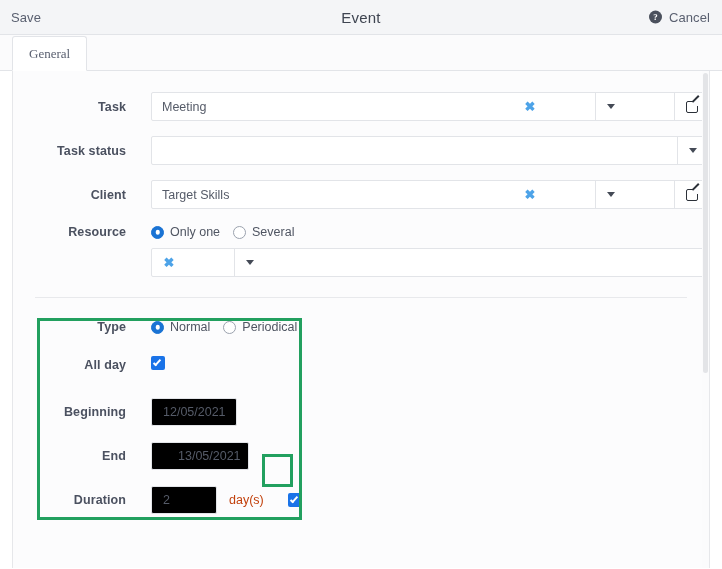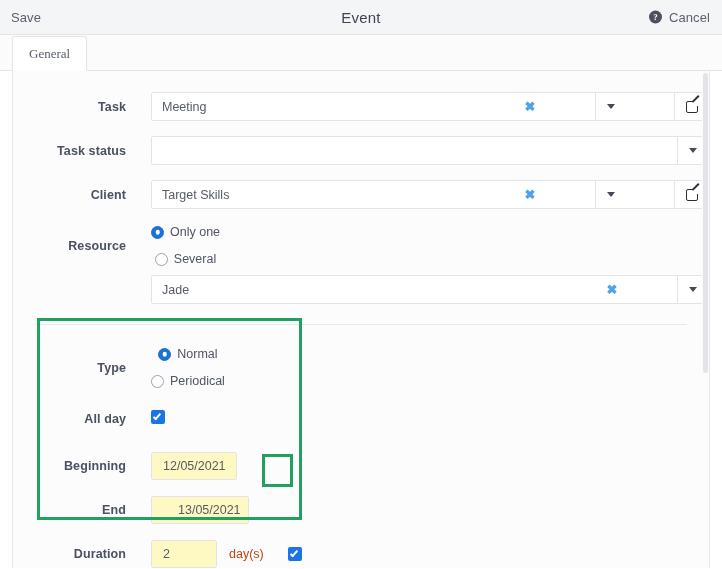--- a/index.html
+++ b/index.html
@@ -229,21 +229,20 @@
     height: 6px;
     background: #fcfcfd;
     transform: rotate(0deg);
   }
 
   
   .radio-group {
     display: flex;
     align-items: center;
     gap: 13px;
-    flex-direction: column;
   }
   .radio-opt {
     display: flex;
     align-items: center;
     gap: 6px;
     font-size: 12.5px;
     color: #4f5562;
     cursor: pointer;
   }
   .radio {
@@ -314,21 +313,21 @@
     position: absolute;
     font-size: 14.5px;
     color: #1f9e5e;
     letter-spacing: .1px;
     white-space: nowrap;
   }
 
   
   .sm-input {
     border: 1px solid #e2e4e8;
-    background: #fef9c3;
+    background: #000000;
     height: 28px;
     box-sizing: border-box;
     display: flex;
     align-items: center;
     padding-left: 11px;
     font-size: 12.5px;
     color: #555b68;
     border-radius: 2px;
   }
   .unit-text {
@@ -413,21 +412,20 @@
         <span class="radio"></span>
         <span>Several</span>
       </div>
     </div>
   </div>
 
   <div class="row" style="margin-top:9px;">
     <div class="lbl"></div>
     <div class="field-area">
       <div class="combo" style="width:558px;">
-        <div class="txt">Jade</div>
         <div class="btn-clear">✖</div>
         <div class="btn-caret">
             <span class="caret"></span>
           </div>
       </div>
     </div>
   </div>
 
   <div class="divider" style="margin-top:20px;"></div>
 

